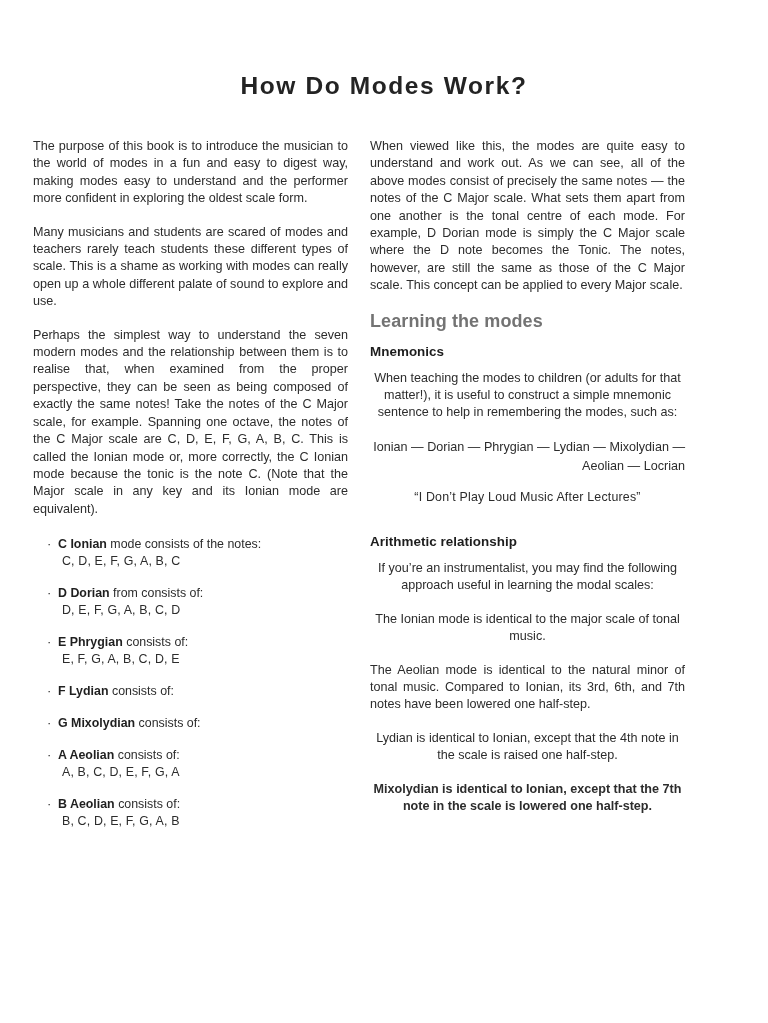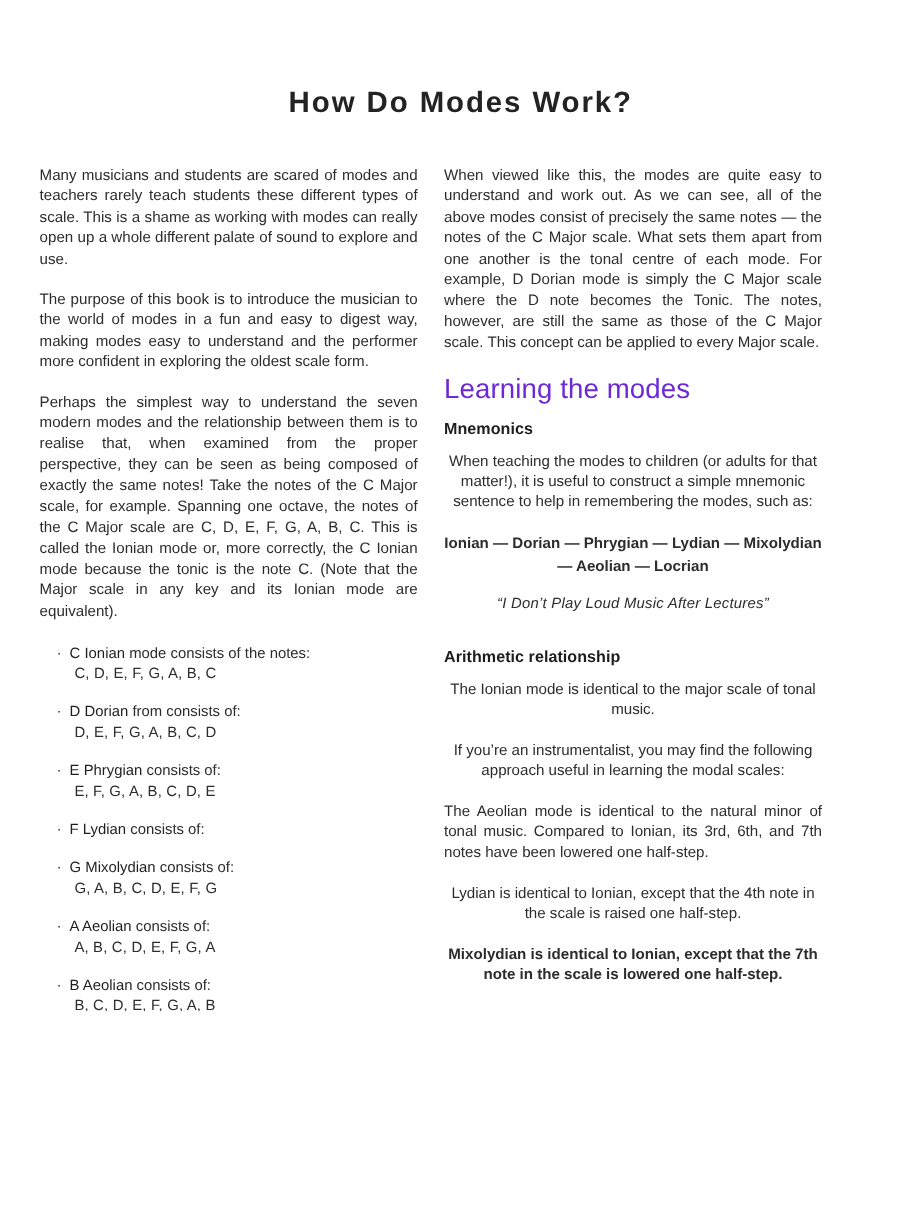--- a/index.html
+++ b/index.html
@@ -66,73 +66,71 @@
     padding-left: 25px;
   }
   .mode-head .bullet {
     position: absolute;
     left: 14px;
     top: -1px;
     font-size: 13px;
     color: #2c2c2c;
   }
   .mode-head .mode-name {
-    font-weight: normal;
+    font-weight: bold;
     color: #1f1f1f;
   }
   .mode-notes {
     padding-left: 29px;
     letter-spacing: 0.15px;
   }
 
   
   h2.section-h {
     margin: 9px 0 12px 0;
-    font-size: 23px;
-    font-weight: normal;
+    font-size: 18px;
+    font-weight: bold;
     letter-spacing: 0.1px;
-    color: #6d28d9;
+    color: #737373;
   }
   h3.sub-h {
     margin: 0 0 11px 0;
     font-size: 13.4px;
     font-weight: bold;
     letter-spacing: 0.05px;
     color: #1d1d1d;
   }
   h3.sub-h.spaced { margin-top: 30px; }
 
   
   .mnemonic {
     margin: 0 0 4px 0;
     font-size: 12.6px;
     line-height: 19px;
-    text-align: center;
-    font-weight: bold;
+    text-align: right;
   }
   .quote {
     margin: 14px 0 0 0;
     font-size: 12.4px;
-    font-style: italic;
     text-align: center;
     letter-spacing: 0.2px;
     color: #2c2c2c;
   }
 </style>
 </head>
 <body>
 
 <div class="page">
 
   <h1 class="page-title">How Do Modes Work?</h1>
 
   <div class="col col-left">
 
+    <p class="body">The purpose of this book is to introduce the musician to the world of modes in a fun and easy to digest way, making modes easy to understand and the performer more confident in exploring the oldest scale form.</p>
     <p class="body">Many musicians and students are scared of modes and teachers rarely teach students these different types of scale. This is a shame as working with modes can really open up a whole different palate of sound to explore and use.</p>
-    <p class="body">The purpose of this book is to introduce the musician to the world of modes in a fun and easy to digest way, making modes easy to understand and the performer more confident in exploring the oldest scale form.</p>
     <p class="body">Perhaps the simplest way to understand the seven modern modes and the relationship between them is to realise that, when examined from the proper perspective, they can be seen as being composed of exactly the same notes! Take the notes of the C Major scale, for example. Spanning one octave, the notes of the C Major scale are C, D, E, F, G, A, B, C. This is called the Ionian mode or, more correctly, the C Ionian mode because the tonic is the note C. (Note that the Major scale in any key and its Ionian mode are equivalent).</p>
 
     <ul class="mode-list">
 
       <li class="mode-item">
         <div class="mode-head">
           <span class="bullet">·</span><span class="mode-name">C Ionian</span> <span>mode consists of the notes:</span>
         </div>
         <div class="mode-notes">C, D, E, F, G, A, B, C</div>
       </li>
@@ -154,21 +152,20 @@
       <li class="mode-item">
         <div class="mode-head">
           <span class="bullet">·</span><span class="mode-name">F Lydian</span> <span>consists of:</span>
         </div>
       </li>
 
       <li class="mode-item">
         <div class="mode-head">
           <span class="bullet">·</span><span class="mode-name">G Mixolydian</span> <span>consists of:</span>
         </div>
-        <div class="mode-notes">G, A, B, C, D, E, F, G</div>
       </li>
 
       <li class="mode-item">
         <div class="mode-head">
           <span class="bullet">·</span><span class="mode-name">A Aeolian</span> <span>consists of:</span>
         </div>
         <div class="mode-notes">A, B, C, D, E, F, G, A</div>
       </li>
 
       <li class="mode-item">
@@ -190,21 +187,21 @@
     <h3 class="sub-h">Mnemonics</h3>
 
     <p class="body ragged">When teaching the modes to children (or adults for that matter!), it is useful to construct a simple mnemonic sentence to help in remembering the modes, such as:</p>
 
     <p class="mnemonic">Ionian — Dorian — Phrygian — Lydian — Mixolydian — Aeolian — Locrian</p>
 
     <p class="quote">“I Don’t Play Loud Music After Lectures”</p>
 
     <h3 class="sub-h spaced">Arithmetic relationship</h3>
 
+    <p class="body ragged">If you’re an instrumentalist, you may find the following approach useful in learning the modal scales:</p>
     <p class="body ragged">The Ionian mode is identical to the major scale of tonal music.</p>
-    <p class="body ragged">If you’re an instrumentalist, you may find the following approach useful in learning the modal scales:</p>
     <p class="body">The Aeolian mode is identical to the natural minor of tonal music. Compared to Ionian, its 3rd, 6th, and 7th notes have been lowered one half-step.</p>
     <p class="body ragged">Lydian is identical to Ionian, except that the 4th note in the scale is raised one half-step.</p>
     <p class="body ragged last">Mixolydian is identical to Ionian, except that the 7th note in the scale is lowered one half-step.</p>
 
   </div>
 
 </div>
 
 </body></html>

